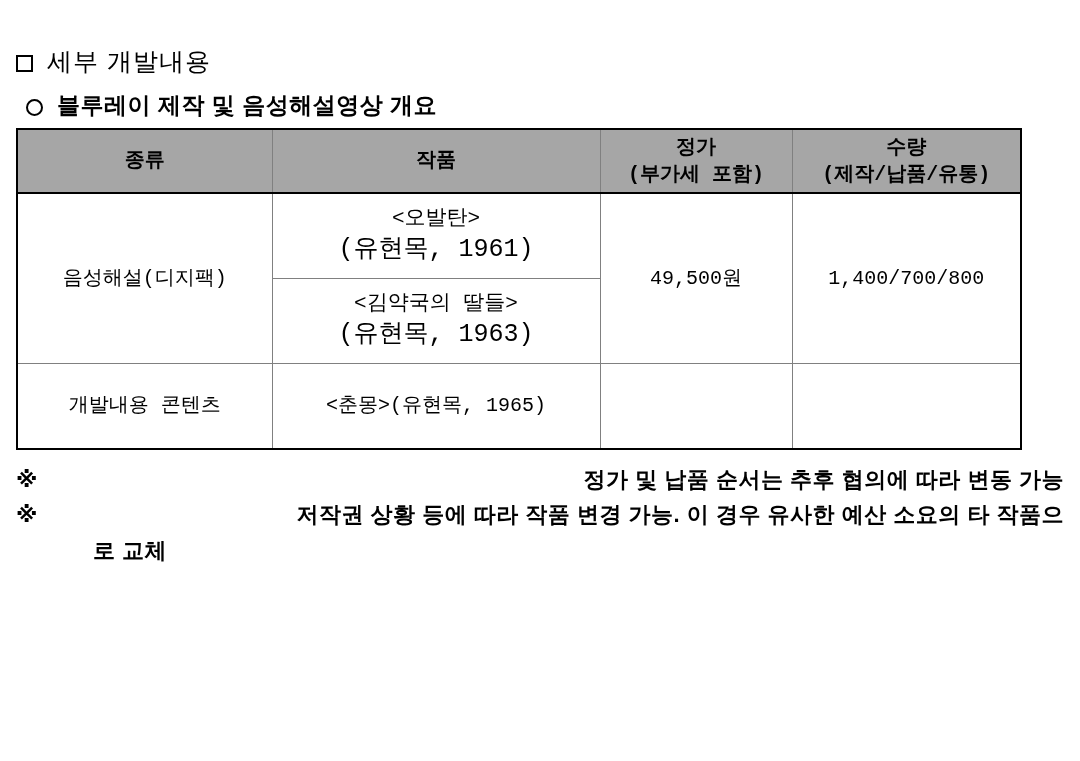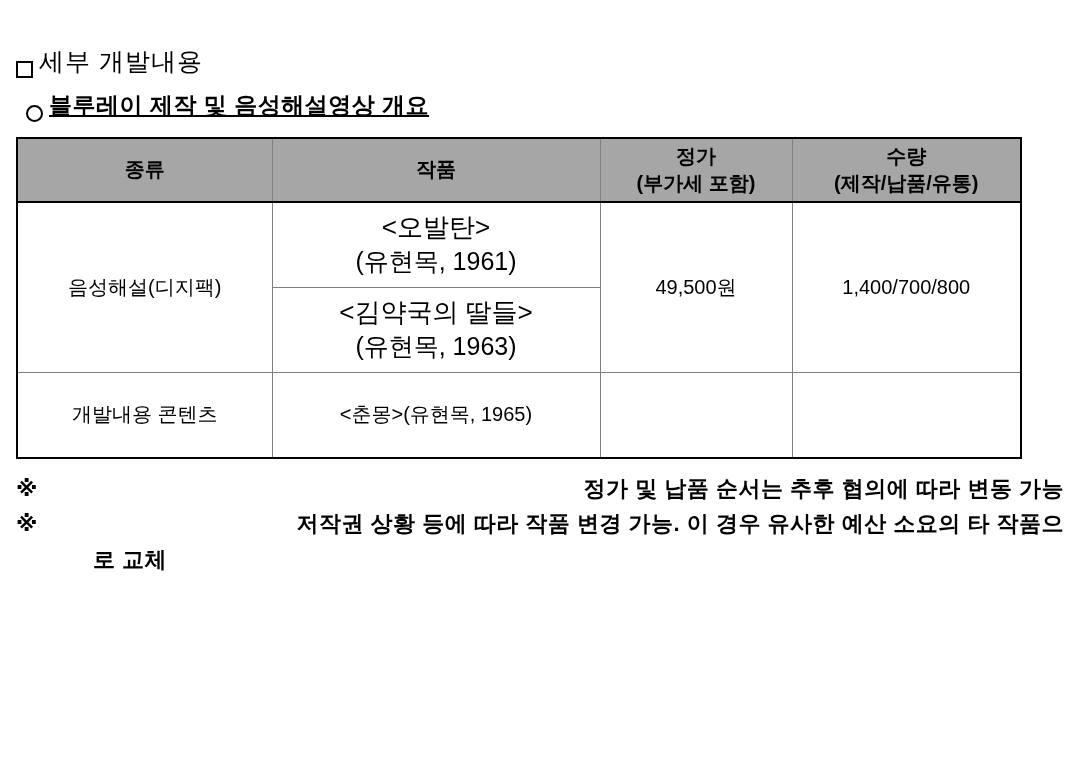--- a/index.html
+++ b/index.html
@@ -19,25 +19,25 @@
     position: relative;
     width: 1080px;
     height: 761px;
     box-sizing: border-box;
     padding: 0 16px;
   }
 
   
   .heading-row {
     display: flex;
-    align-items: flex-end;
-    gap: 6px;
+    align-items: center;
+    gap: 14px;
   }
   .h1-row { margin-top: 46px; }
-  .h2-row { margin-top: 16px; margin-left: 10px; text-decoration: underline; }
+  .h2-row { margin-top: 16px; margin-left: 10px; }
 
   .marker-square {
     display: inline-block;
     width: 17px;
     height: 17px;
     border: 2px solid #000;
     box-sizing: border-box;
     flex: 0 0 auto;
     position: relative;
     top: 2px;
@@ -61,21 +61,22 @@
   }
   .h2-text {
     font-size: 23px;
     letter-spacing: 0.5px;
     font-weight: 700;
     line-height: 1.2;
   }
 
   
   .tbl-wrap {
-    margin-top: 17px;
+    margin-top: 8px;
+    font-family: Liberation Mono, monospace;
   }
   table.spec {
     border-collapse: collapse;
     width: 1004px;
     table-layout: fixed;
     border: 2px solid #000;
   }
   table.spec td, table.spec th {
     border: 1px solid #808080;
     text-align: center;
@@ -95,21 +96,21 @@
   table.spec thead th.c1 { border-right: 1px solid #808080; }
   .hdr-line { display: block; }
 
   col.c-type  { width: 255px; }
   col.c-work  { width: 328px; }
   col.c-price { width: 192px; }
   col.c-qty   { width: 229px; }
 
   .cell-tall { height: 76px; }
   .cell-type { font-size: 21px; }
-  .work-title { font-size: 26px; }
+  .work-title { font-size: 21px; }
   .work-sub   { font-size: 25px; }
 
   
   .notes {
     margin-top: 14px;
   }
   .note {
     display: flex;
     align-items: flex-start;
     gap: 10px;

